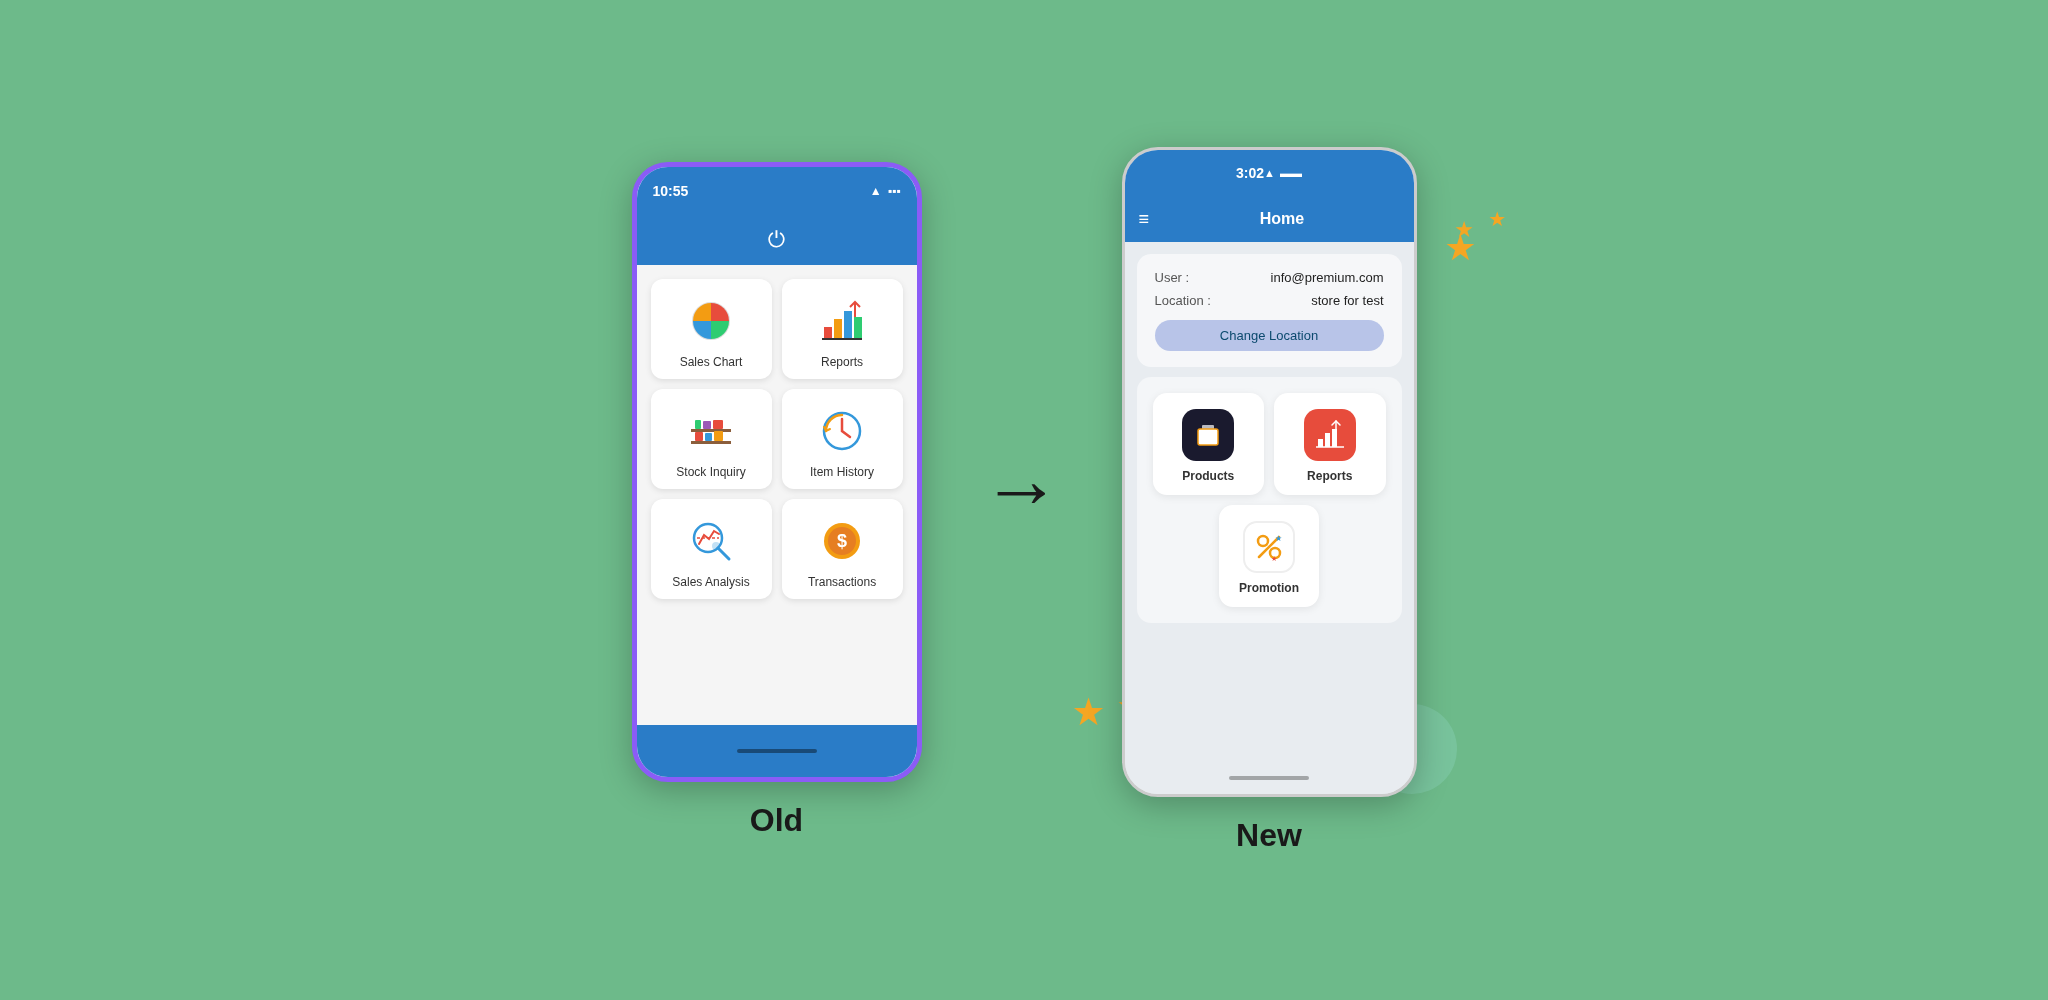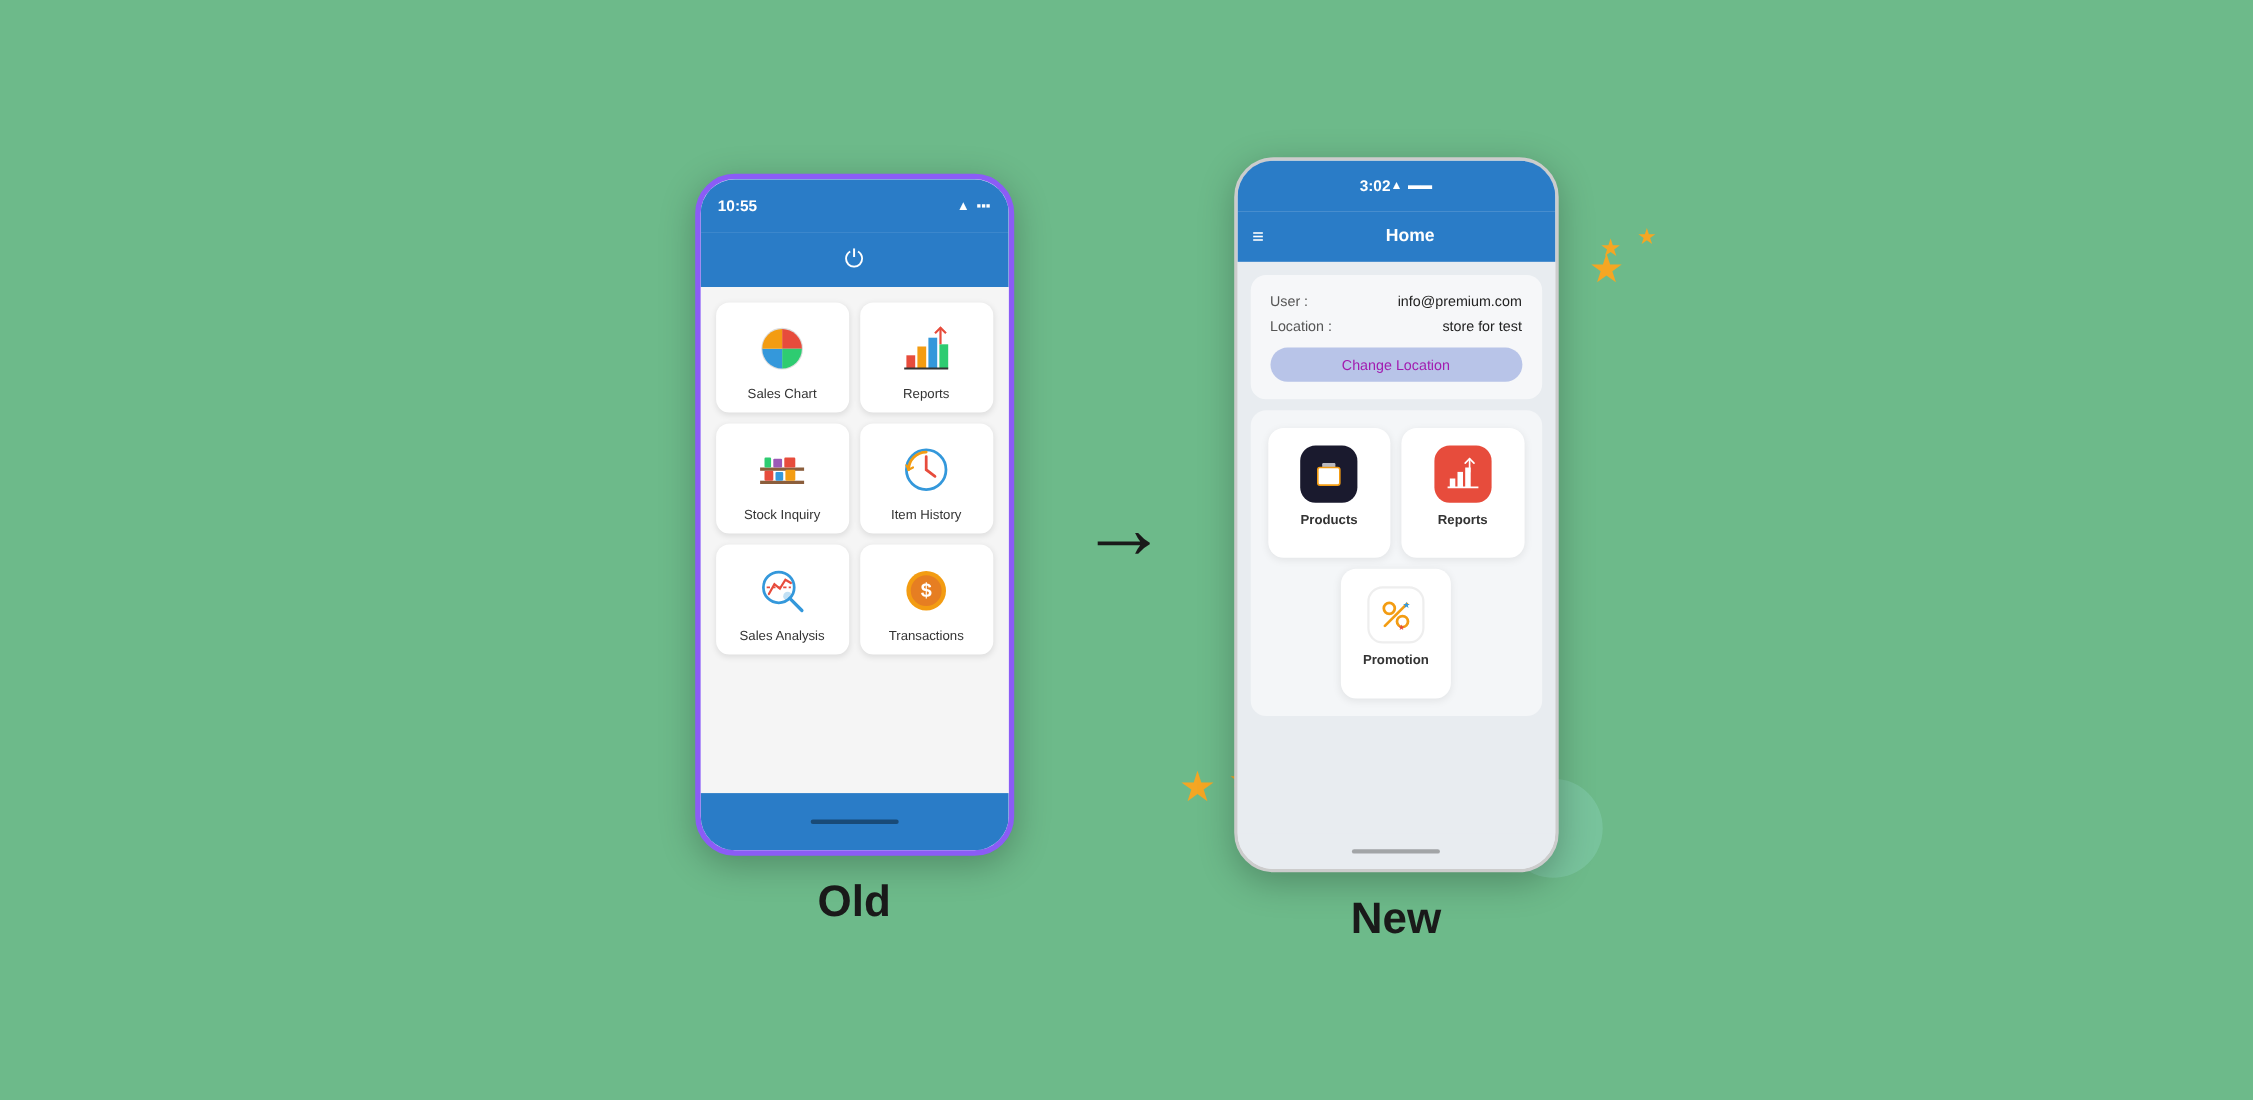--- a/index.html
+++ b/index.html
@@ -25,21 +25,21 @@
     }
 
     .old-section, .new-section {
       display: flex;
       flex-direction: column;
       align-items: center;
       gap: 20px;
     }
 
     .section-label {
-      font-size: 40px;
+      font-size: 32px;
       font-weight: 800;
       color: #1a1a1a;
     }
 
     
     .phone-frame {
       border-radius: 36px;
       overflow: hidden;
       box-shadow: 0 8px 32px rgba(0,0,0,0.25);
       background: white;
@@ -231,21 +231,21 @@
       font-weight: 400;
       color: #222;
     }
 
     .change-location-btn {
       background: #b8c4e8;
       border: none;
       border-radius: 20px;
       padding: 8px 20px;
       font-size: 13px;
-      color: #a21caf;
+      color: #0c4a6e;
       cursor: pointer;
       align-self: center;
       width: 100%;
       text-align: center;
       margin-top: 4px;
     }
 
     .menu-grid-card {
       background: rgba(255,255,255,0.5);
       border-radius: 14px;
@@ -260,21 +260,21 @@
 
     .menu-grid-single {
       display: flex;
       justify-content: center;
       margin-top: 10px;
     }
 
     .new-app-tile {
       background: white;
       border-radius: 14px;
-      padding: 16px 10px 28px;
+      padding: 16px 10px 12px;
       display: flex;
       flex-direction: column;
       align-items: center;
       gap: 8px;
       box-shadow: 0 2px 8px rgba(0,0,0,0.08);
       cursor: pointer;
       min-width: 100px;
     }
 
     .new-app-tile .tile-icon-wrapper {

